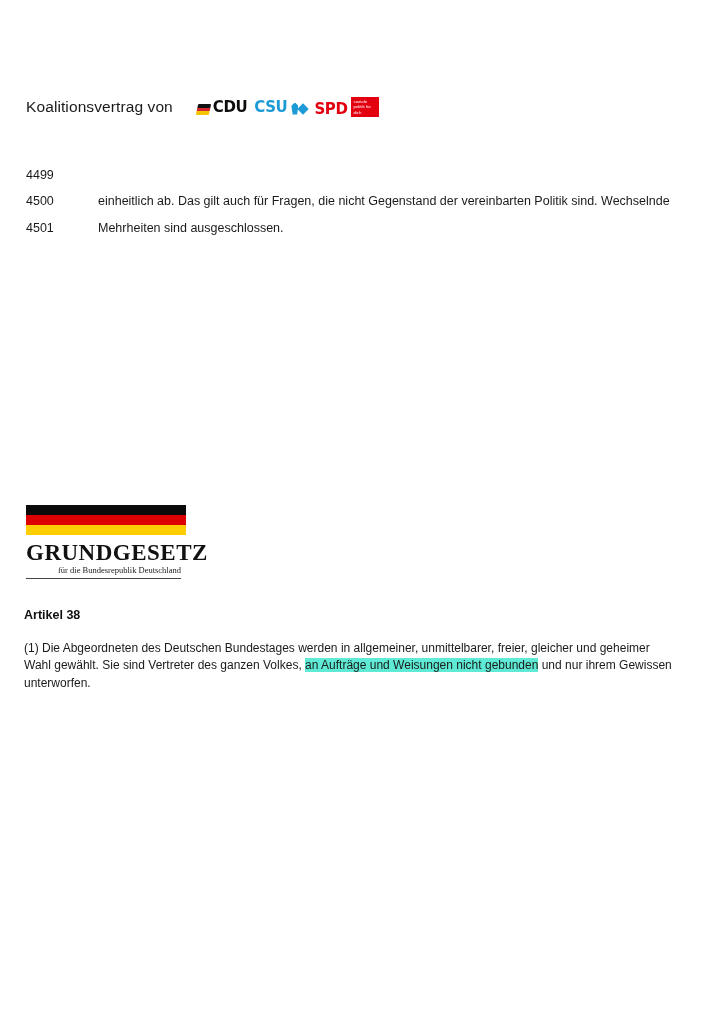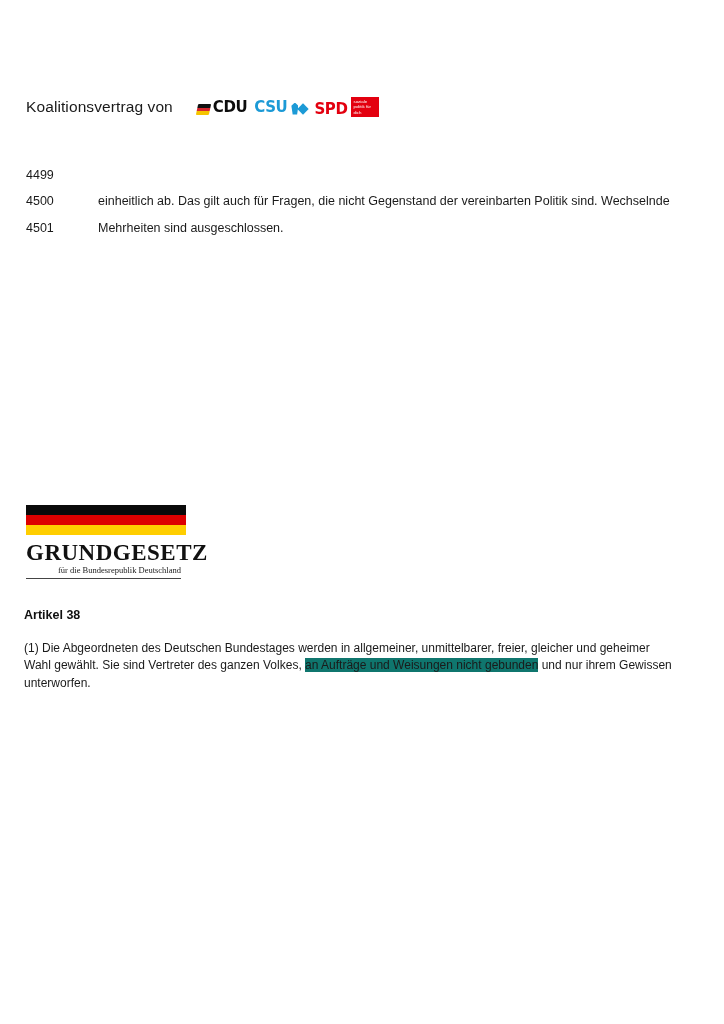--- a/index.html
+++ b/index.html
@@ -179,21 +179,21 @@
     font-weight: bold;
     color: #111;
     margin-bottom: 18px;
   }
   .article-body {
     font-size: 12px;
     line-height: 1.45;
     color: #1a1a1a;
   }
   .hl {
-    background: #0f766e;
+    background: #5eead4;
   }
 </style>
 </head>
 <body>
 
 <div class="header">
   <div class="header-title">Koalitionsvertrag von</div>
   <div class="logo-strip">
     <div class="cdu-mark">
       <span class="cdu-flag"></span>

